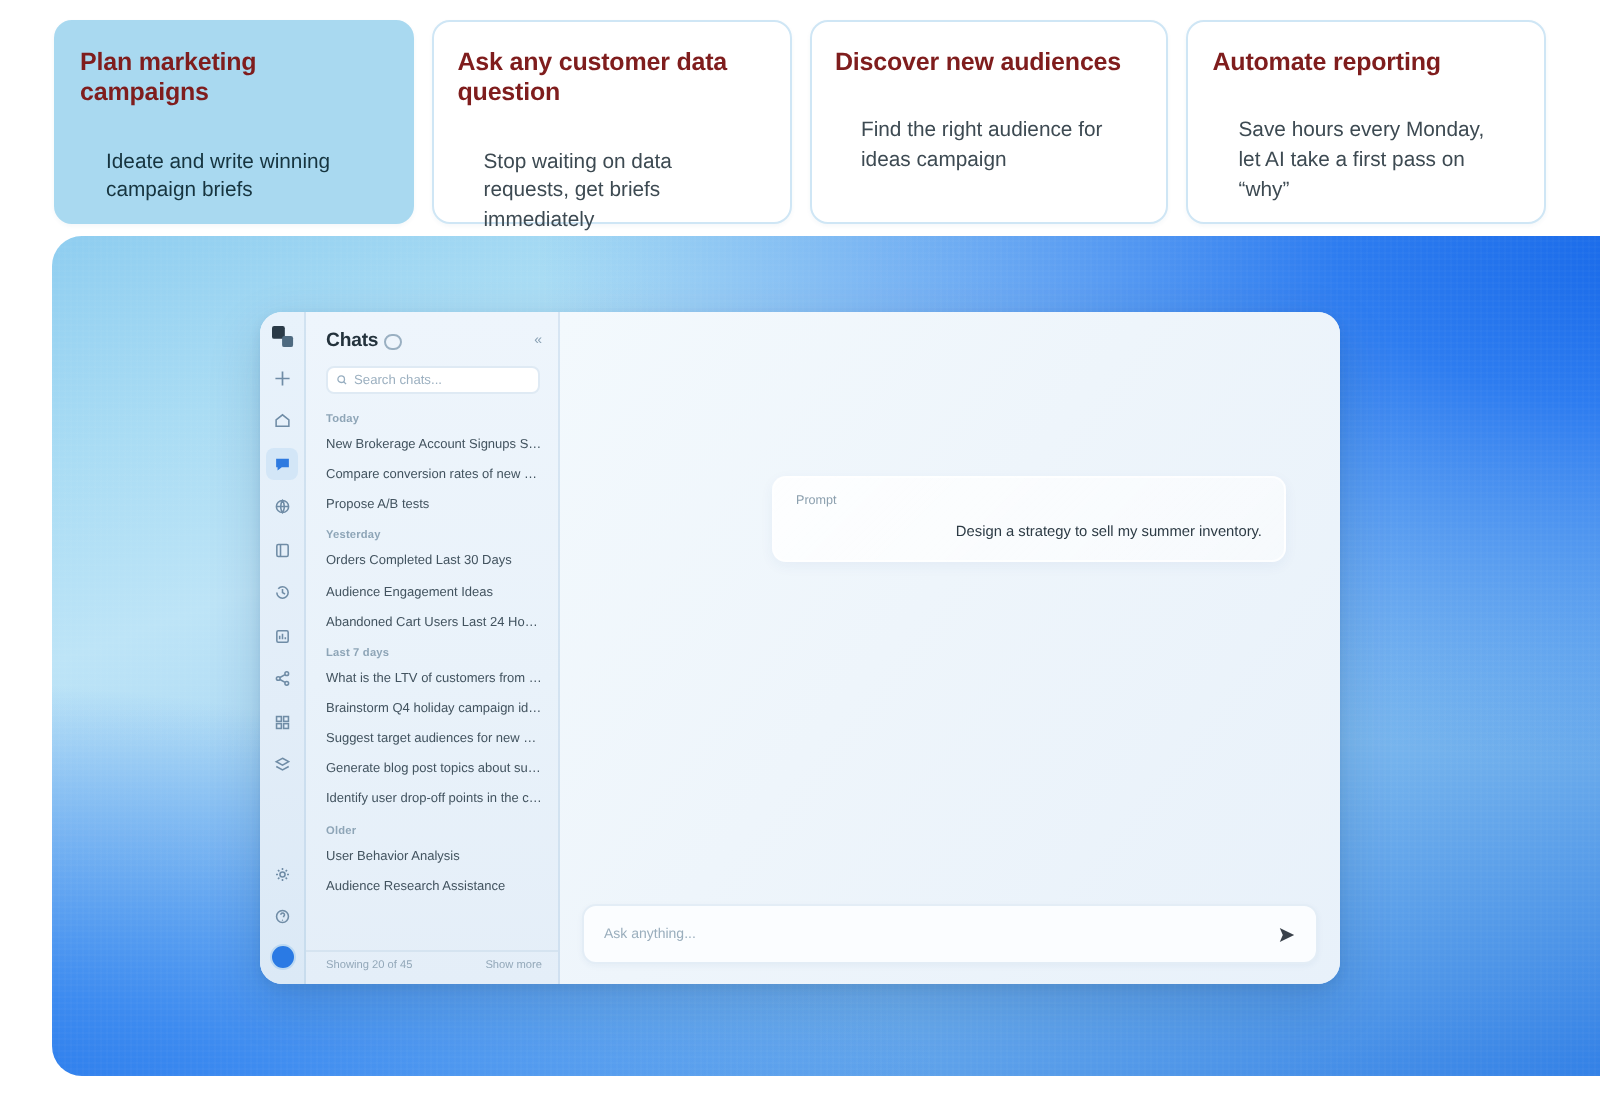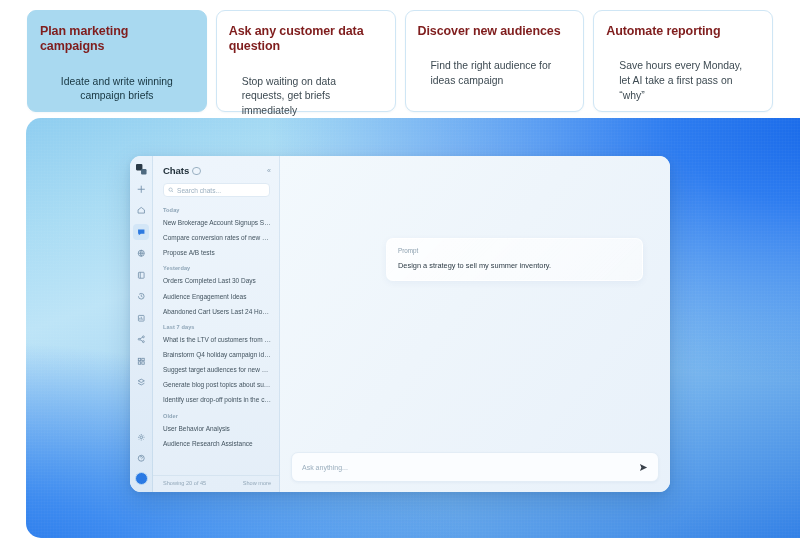--- a/index.html
+++ b/index.html
@@ -38,21 +38,21 @@
     color:#7f1d1d;
     letter-spacing:-.1px;
     margin:0 0 7px 0;
   }
   .card-desc{
     font-size:10.4px;
     line-height:1.42;
     color:#3d4a52;
     margin:13px;
   }
-  .card.active .card-desc{color:#16343f;text-align:center;}
+  .card.active .card-desc{color:#16343f;}
 
   
   .hero{
     position:absolute;left:26px;top:118px;
     width:800px;height:420px;
     border-radius:15px;
     overflow:hidden;
     background:
       radial-gradient(125% 105% at 103% 2%, #1667e8 0%, #2d7cf0 18%, rgba(90,168,243,0) 58%),
       radial-gradient(105% 95% at -8% 112%, #1c6fe8 0%, #3d8bf0 24%, rgba(120,185,245,0) 62%),
@@ -165,21 +165,21 @@
     position:absolute;left:106px;top:82px;
     width:257px;
     border-radius:7px;
     background:linear-gradient(135deg,rgba(255,255,255,.86),rgba(255,255,255,.56));
     border:1px solid rgba(255,255,255,.75);
     box-shadow:0 2px 7px rgba(30,80,140,.055);
     padding:8px 11px 10px 11px;
     box-sizing:border-box;
   }
   .prompt-label{font-size:6.3px;color:#8b9fae;margin-bottom:7px;}
-  .prompt-text{font-size:7.4px;color:#2d3b45;line-height:1.25;}
+  .prompt-text{font-size:7.4px;color:#2d3b45;line-height:1.25;text-align:right;}
   .composer-wrap{padding:0 11px 10px 11px;}
   .composer{
     height:28px;border-radius:7px;
     background:#fbfdff;border:1px solid #e3edf6;
     box-shadow:0 1px 3px rgba(30,80,140,.05);
     display:flex;align-items:center;
     padding:0 10px;
   }
   .composer-ph{font-size:7px;color:#9aaebd;}
   .send-ico{margin-left:auto;width:9px;height:9px;color:#39414a;}

